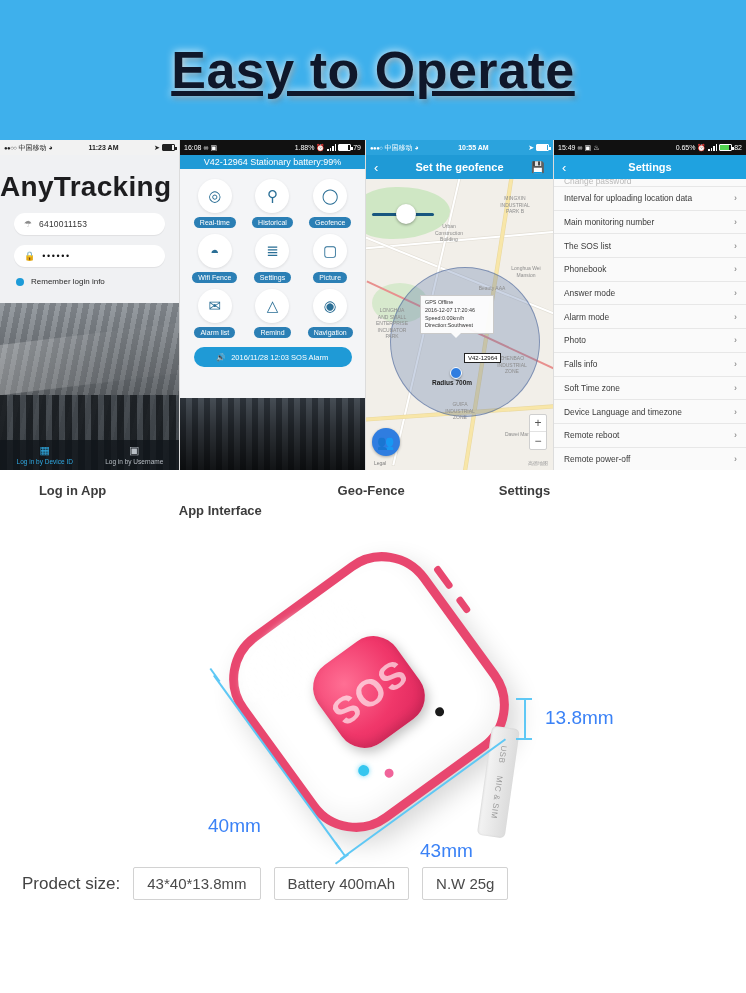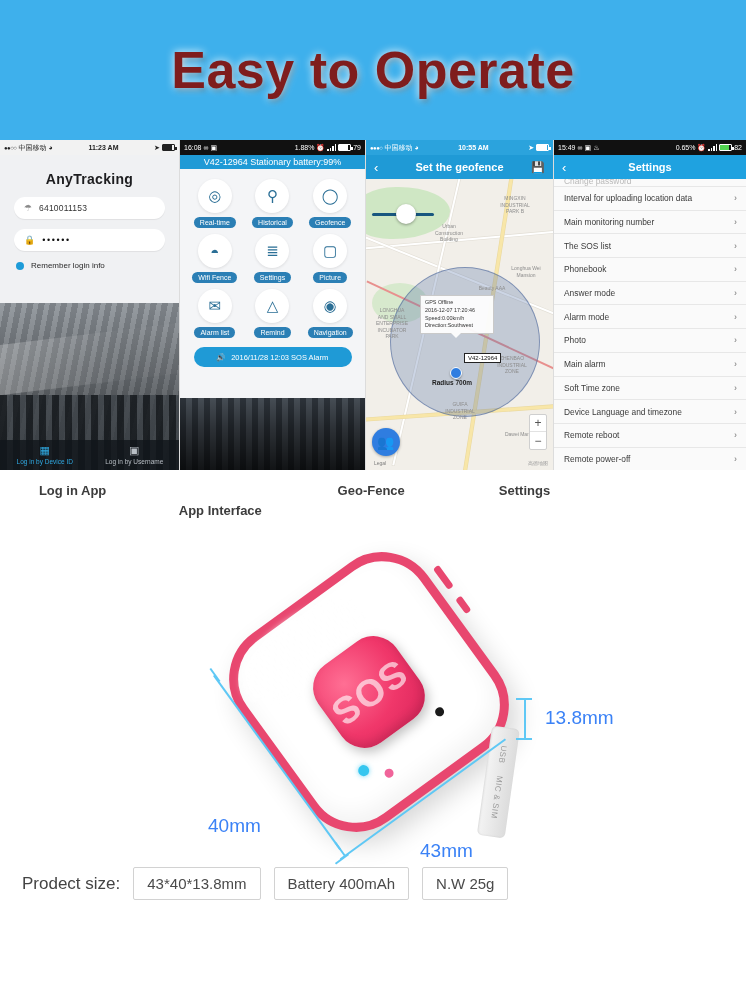--- a/index.html
+++ b/index.html
@@ -17,24 +17,25 @@
     width: 746px;
     height: 140px;
     background: #3eb0ec;
     display: flex;
     align-items: center;
     justify-content: center;
   }
   .banner-title {
     font-size: 52px;
     font-weight: bold;
-    color: #7f1d1d;
+    color: #0f172a;
     letter-spacing: 0.5px;
     text-shadow: 0 0 9px rgba(255,255,255,0.95), 2px 3px 5px rgba(0,0,0,0.30);
     font-family: "Liberation Sans", sans-serif;
+    text-decoration: underline;
   }
 
   
   .phone-strip {
     display: flex;
     width: 746px;
     height: 330px;
   }
   .phone {
     position: relative;
@@ -93,22 +94,22 @@
   .p1-photo::before {
     content:""; position:absolute; left:-10%; top:18%; width:130%; height:30%;
     background: linear-gradient(88deg, rgba(255,255,255,0.55), rgba(255,255,255,0.05) 60%);
     transform: rotate(-7deg); opacity:.5;
   }
   .p1-photo::after {
     content:""; position:absolute; left:0; bottom:0; width:100%; height:45%;
     background: repeating-linear-gradient(90deg, rgba(20,24,28,.85) 0 7px, rgba(60,66,72,.7) 7px 13px);
   }
   .brand {
-    text-align: center; padding-top: 16px;
-    font-size: 14px; font-weight: bold; color: #1d1d1f; letter-spacing: .3px;
+    text-align: left; padding-top: 16px;
+    font-size: 28px; font-weight: bold; color: #1d1d1f; letter-spacing: .3px;
     position: relative; z-index: 3;
   }
   .field {
     position: relative; z-index: 3;
     margin: 10px 14px 0; height: 22px; background: #fff;
     border-radius: 11px; display: flex; align-items: center;
     padding: 0 10px; gap: 7px; box-shadow: 0 1px 1px rgba(0,0,0,.07);
   }
   .field .glyph { font-size: 9px; color: #8a8a8a; line-height: 1; }
   .field .val { font-size: 8.5px; color: #333; letter-spacing: .2px; }
@@ -616,21 +617,21 @@
         </div>
         <div class="srow">
           <span>Alarm mode</span>
           <span class="chev">›</span>
         </div>
         <div class="srow">
           <span>Photo</span>
           <span class="chev">›</span>
         </div>
         <div class="srow">
-          <span>Main alarm</span>
+          <span>Falls info</span>
           <span class="chev">›</span>
         </div>
         <div class="srow">
           <span>Soft Time zone</span>
           <span class="chev">›</span>
         </div>
         <div class="srow">
           <span>Device Language and timezone</span>
           <span class="chev">›</span>
         </div>

